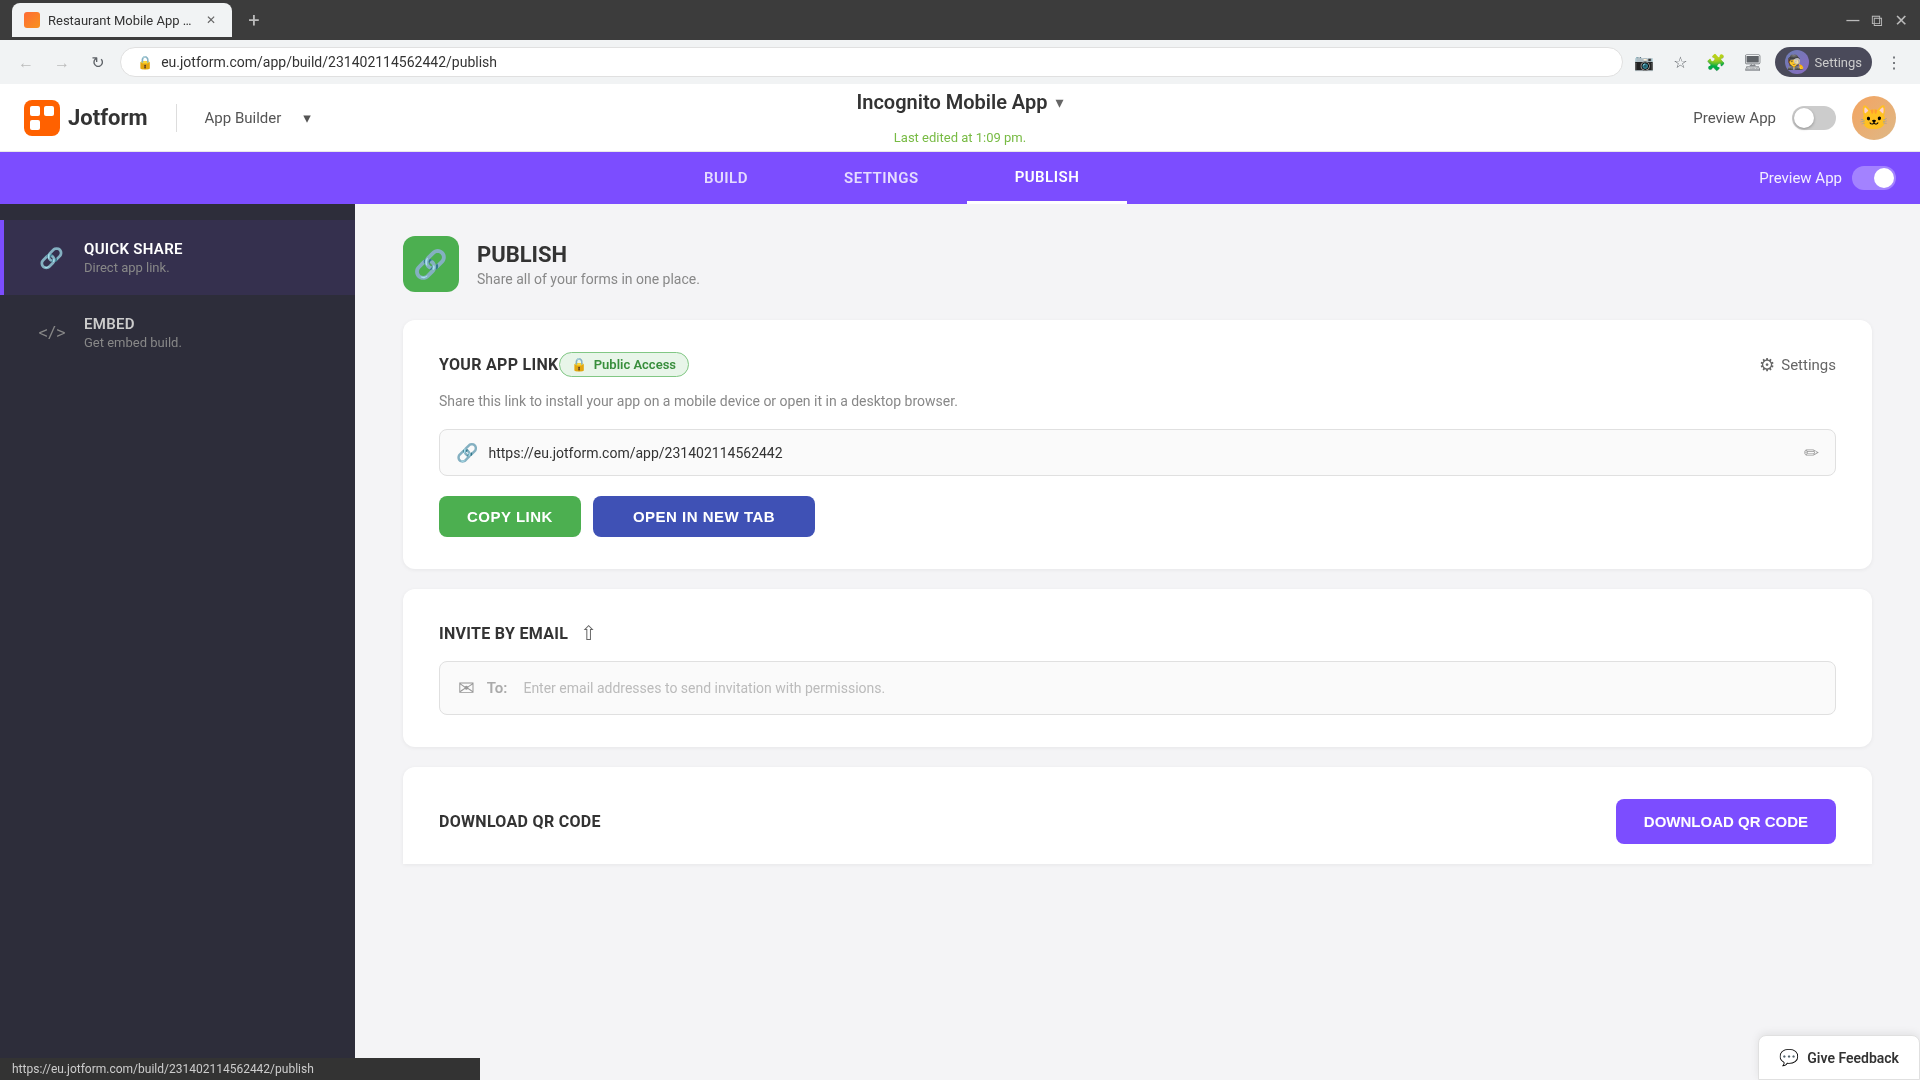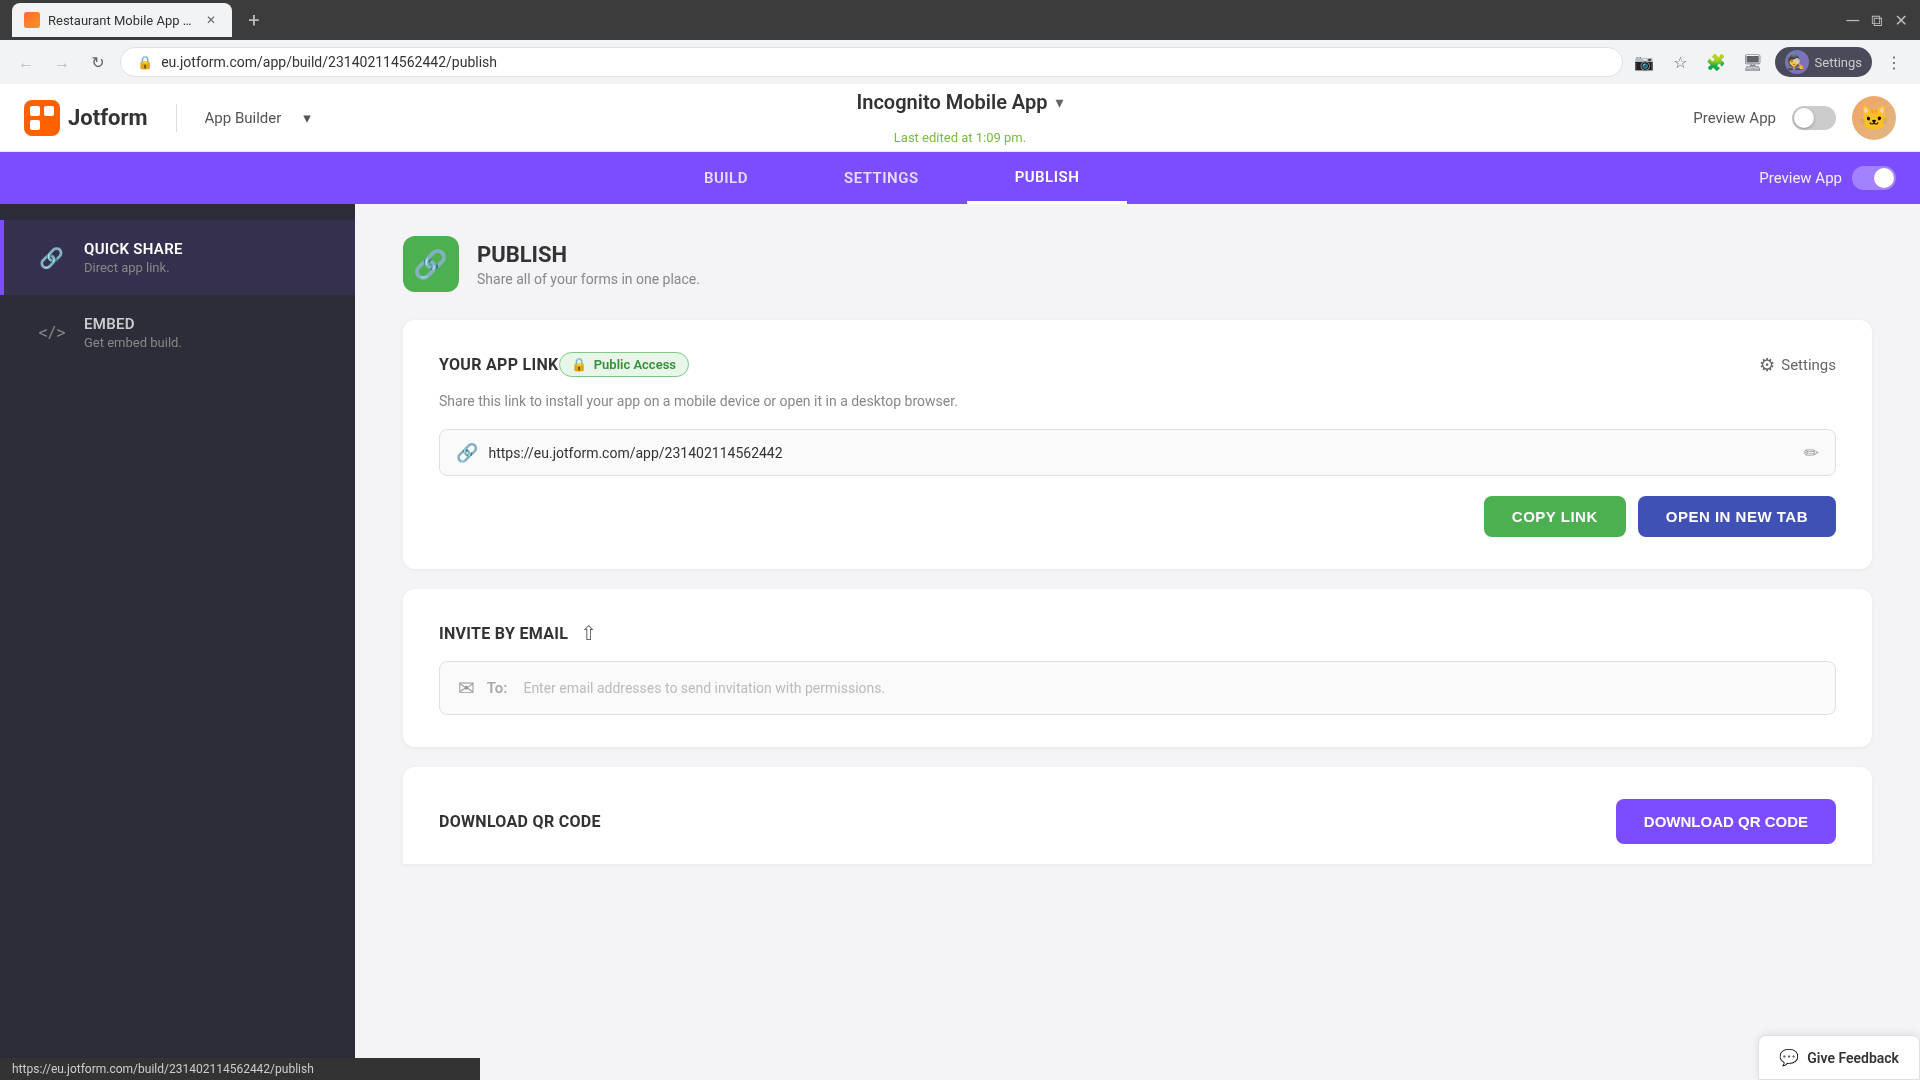--- a/index.html
+++ b/index.html
@@ -329,32 +329,32 @@
       border-radius: 8px;
       padding: 12px 16px;
       background: #fafafa;
       margin-bottom: 20px;
     }
     .link-icon { color: #999; font-size: 18px; margin-right: 10px; }
     .url-text { flex: 1; font-size: 14px; color: #333; }
     .edit-icon { color: #999; font-size: 18px; cursor: pointer; }
 
     .url-actions {
-      display: flex; justify-content: flex-end; gap: 12px;
+      display: flex; gap: 12px;
     }
     .btn-copy {
       background: #4CAF50; color: #fff;
       border: none; border-radius: 8px;
       padding: 12px 28px; font-size: 15px; font-weight: 700;
       cursor: pointer; letter-spacing: 0.5px;
     }
     .btn-open {
       background: #3f51b5; color: #fff;
       border: none; border-radius: 8px;
-      padding: 12px 28px; font-size: 15px; font-weight: 700;
+      padding: 12px 40px; font-size: 15px; font-weight: 700;
       cursor: pointer; letter-spacing: 0.5px;
     }
 
     
     .email-input-box {
       display: flex; align-items: center;
       border: 1.5px solid #e0e0e0;
       border-radius: 8px;
       padding: 14px 18px;
       background: #fafafa;

